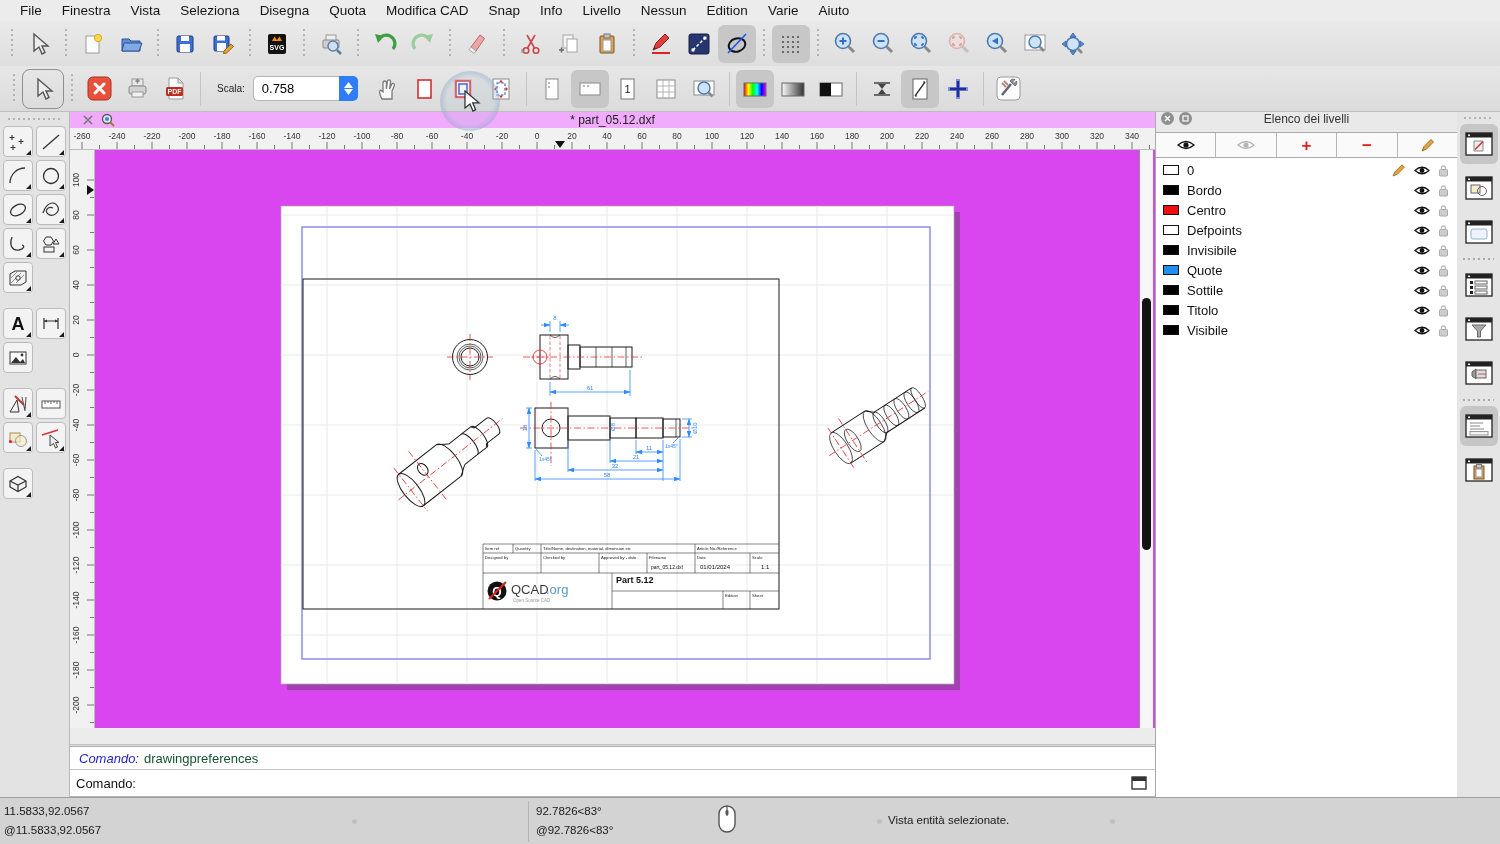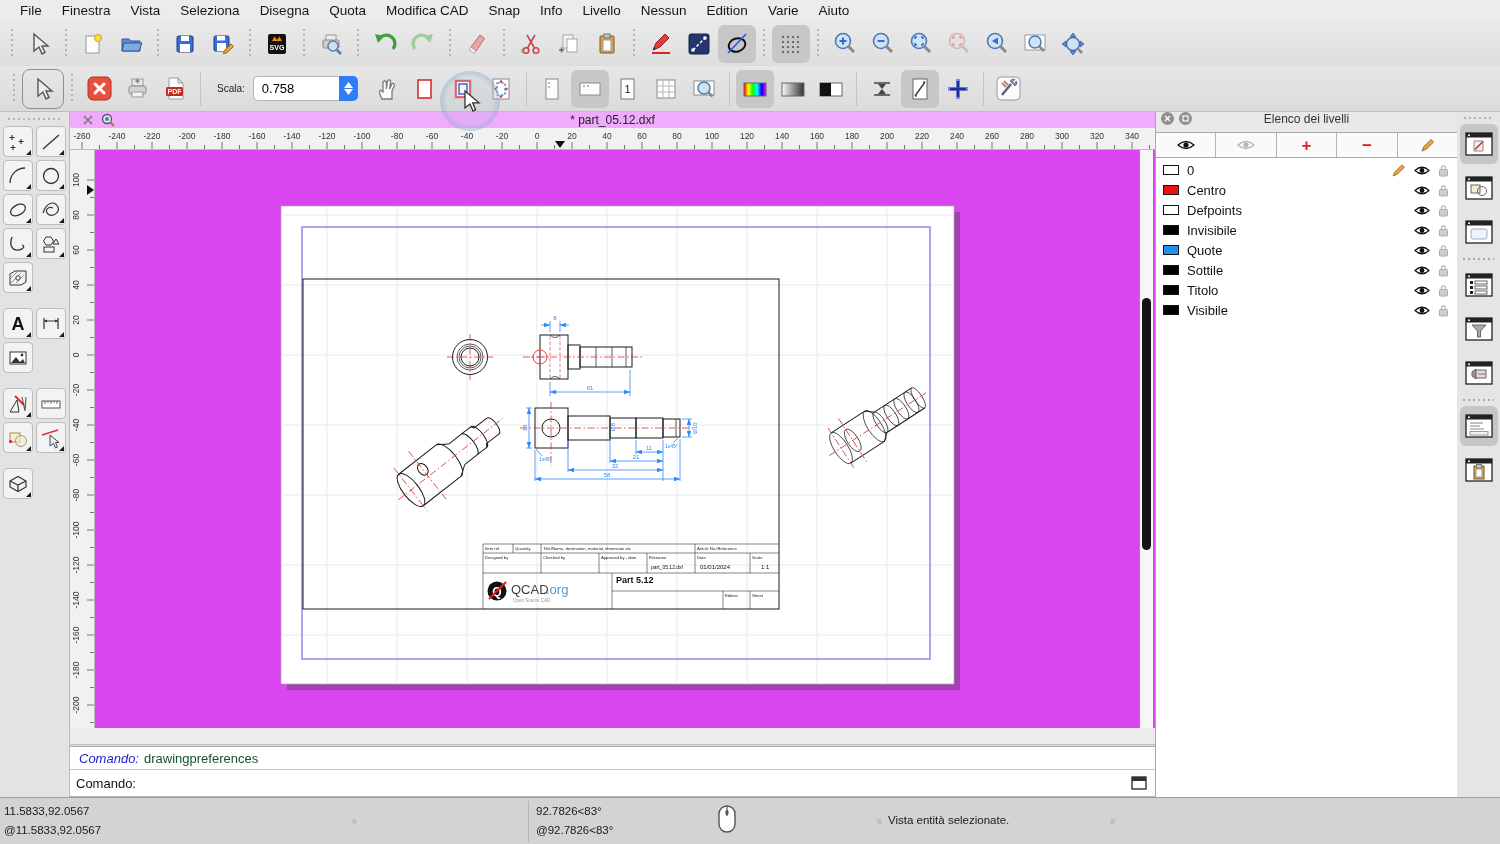--- a/index.html
+++ b/index.html
@@ -999,20 +999,36 @@
           </svg>
         </span>
         <span class="layer-ico">
           <svg width="11" height="13">
             <rect x="1.5" y="5.5" width="8" height="6.5" rx="1" fill="#cdcdcd" stroke="#aaa"></rect>
             <path d="M3.5,5.5 V4 a2,2 0 0 1 4,0 V5.5" fill="none" stroke="#bdbdbd" stroke-width="1.4"></path>
           </svg>
         </span>
       </div>
       <div class="layer-row">
+        <span class="layer-sw" style="background:#000000"></span>
+        <span class="layer-name">Bordo</span>
+        <span class="layer-ico">
+          <svg width="16" height="11">
+            <path d="M1,5.5 Q8,-1 15,5.5 Q8,12 1,5.5 Z" fill="none" stroke="#111" stroke-width="1.2"></path>
+            <circle cx="8" cy="5.5" r="2.4" fill="#111"></circle>
+          </svg>
+        </span>
+        <span class="layer-ico">
+          <svg width="11" height="13">
+            <rect x="1.5" y="5.5" width="8" height="6.5" rx="1" fill="#cdcdcd" stroke="#aaa"></rect>
+            <path d="M3.5,5.5 V4 a2,2 0 0 1 4,0 V5.5" fill="none" stroke="#bdbdbd" stroke-width="1.4"></path>
+          </svg>
+        </span>
+      </div>
+      <div class="layer-row">
         <span class="layer-sw" style="background:#ee1111"></span>
         <span class="layer-name">Centro</span>
         <span class="layer-ico">
           <svg width="16" height="11">
             <path d="M1,5.5 Q8,-1 15,5.5 Q8,12 1,5.5 Z" fill="none" stroke="#111" stroke-width="1.2"></path>
             <circle cx="8" cy="5.5" r="2.4" fill="#111"></circle>
           </svg>
         </span>
         <span class="layer-ico">
           <svg width="11" height="13">

